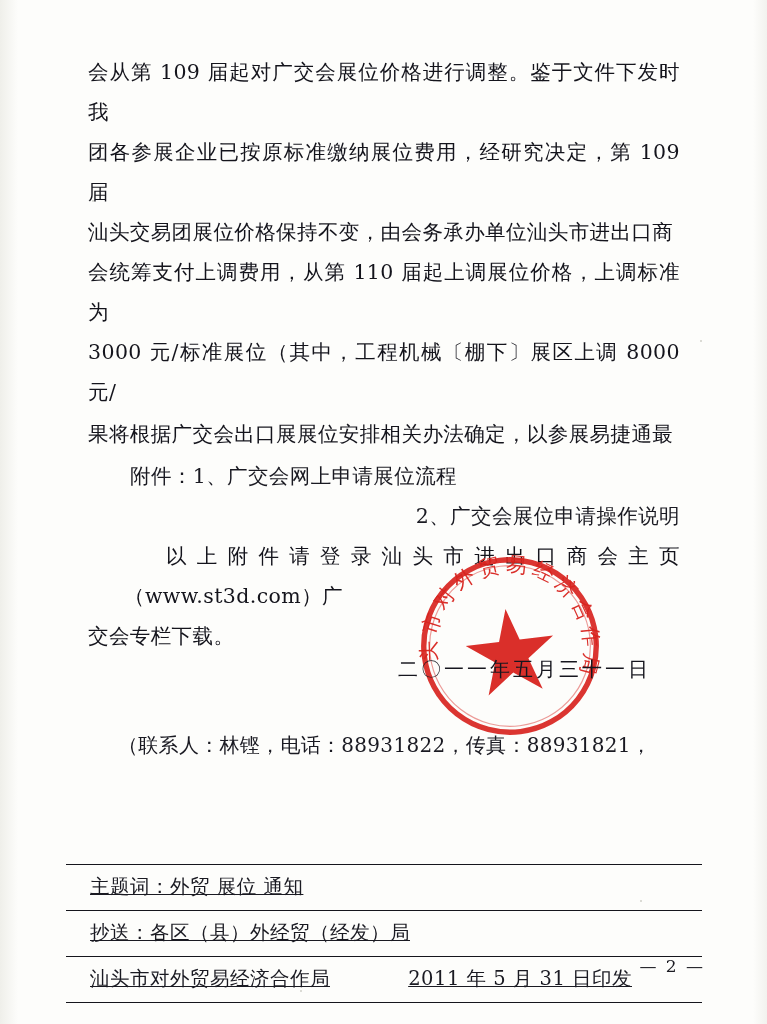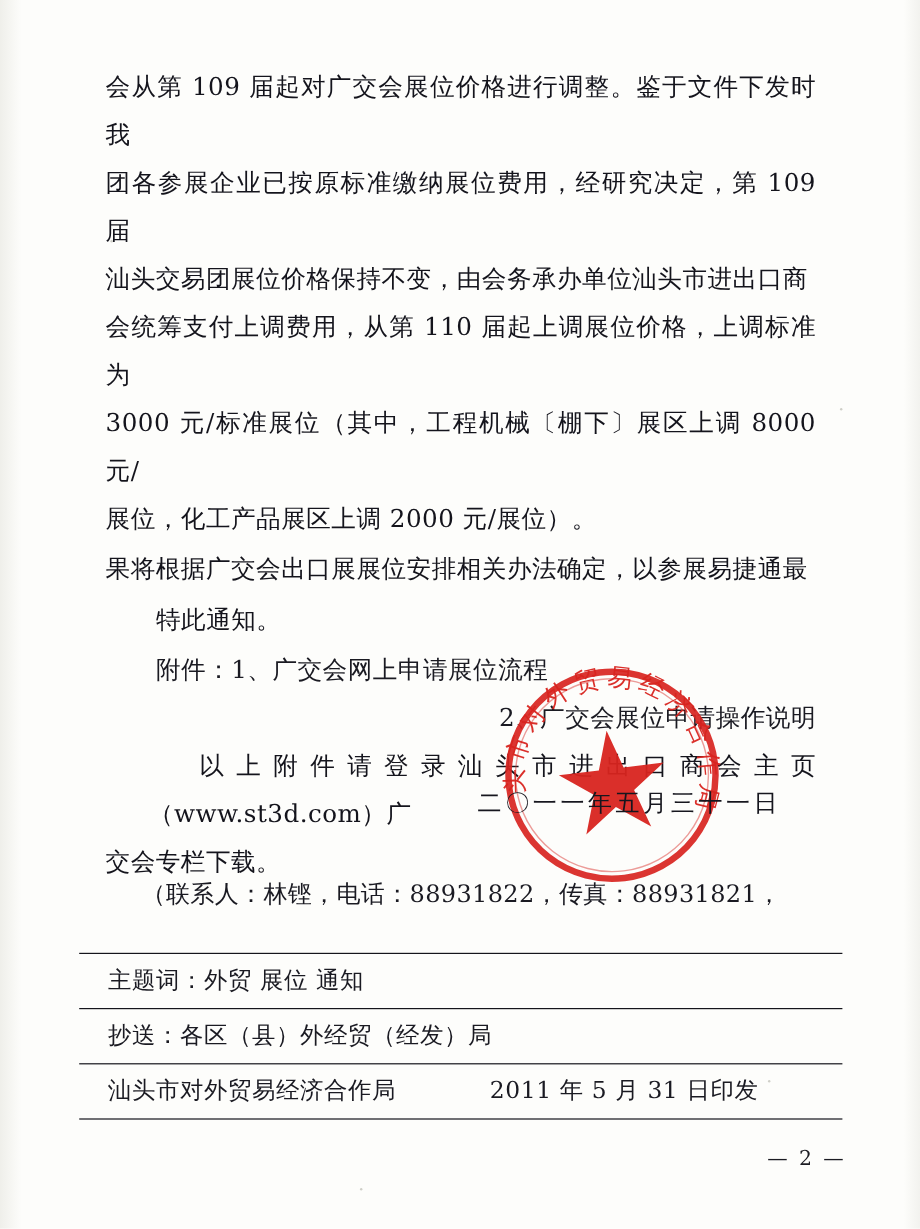--- a/index.html
+++ b/index.html
@@ -108,22 +108,23 @@
     font-size: 20px;
     line-height: 38px;
     letter-spacing: 0.3px;
     white-space: nowrap;
   }
 
   
   .footer {
     position: absolute;
     left: 66px;
-    top: 794px;
+    top: 864px;
     width: 636px;
+    text-decoration: underline;
   }
   .rule {
     border-top: 1.6px solid #15151c;
     width: 100%;
   }
   .rule-thin {
     border-top: 1.1px solid #15151c;
     width: 100%;
   }
   .frow {
@@ -159,28 +160,26 @@
   <div class="paper-edge-right"></div>
 
   <div class="content">
 
     <p class="para">
       <span class="line">会从第 109 届起对广交会展位价格进行调整。鉴于文件下发时我</span>
       <span class="line">团各参展企业已按原标准缴纳展位费用，经研究决定，第 109 届</span>
       <span class="line">汕头交易团展位价格保持不变，由会务承办单位汕头市进出口商</span>
       <span class="line">会统筹支付上调费用，从第 110 届起上调展位价格，上调标准为</span>
       <span class="line">3000 元/标准展位（其中，工程机械〔棚下〕展区上调 8000 元/</span>
-      <span class="line">展位，化工产品展区上调 2000 元/展位）。</span>
     </p>
 
     <p class="para">
       <span class="line">果将根据广交会出口展展位安排相关办法确定，以参展易捷通最</span>
     </p>
 
-    <p class="para indent">特此通知。</p>
 
     <ul class="attach-list">
       <li class="attach-item-1">附件：1、广交会网上申请展位流程</li>
       <li class="attach-item-2">2、广交会展位申请操作说明</li>
     </ul>
 
     <p class="para">
       <span class="line" style="text-indent:42px;margin-left:36px;">以上附件请登录汕头市进出口商会主页（www.st3d.com）广</span>
       <span class="line">交会专栏下载。</span>
     </p>

